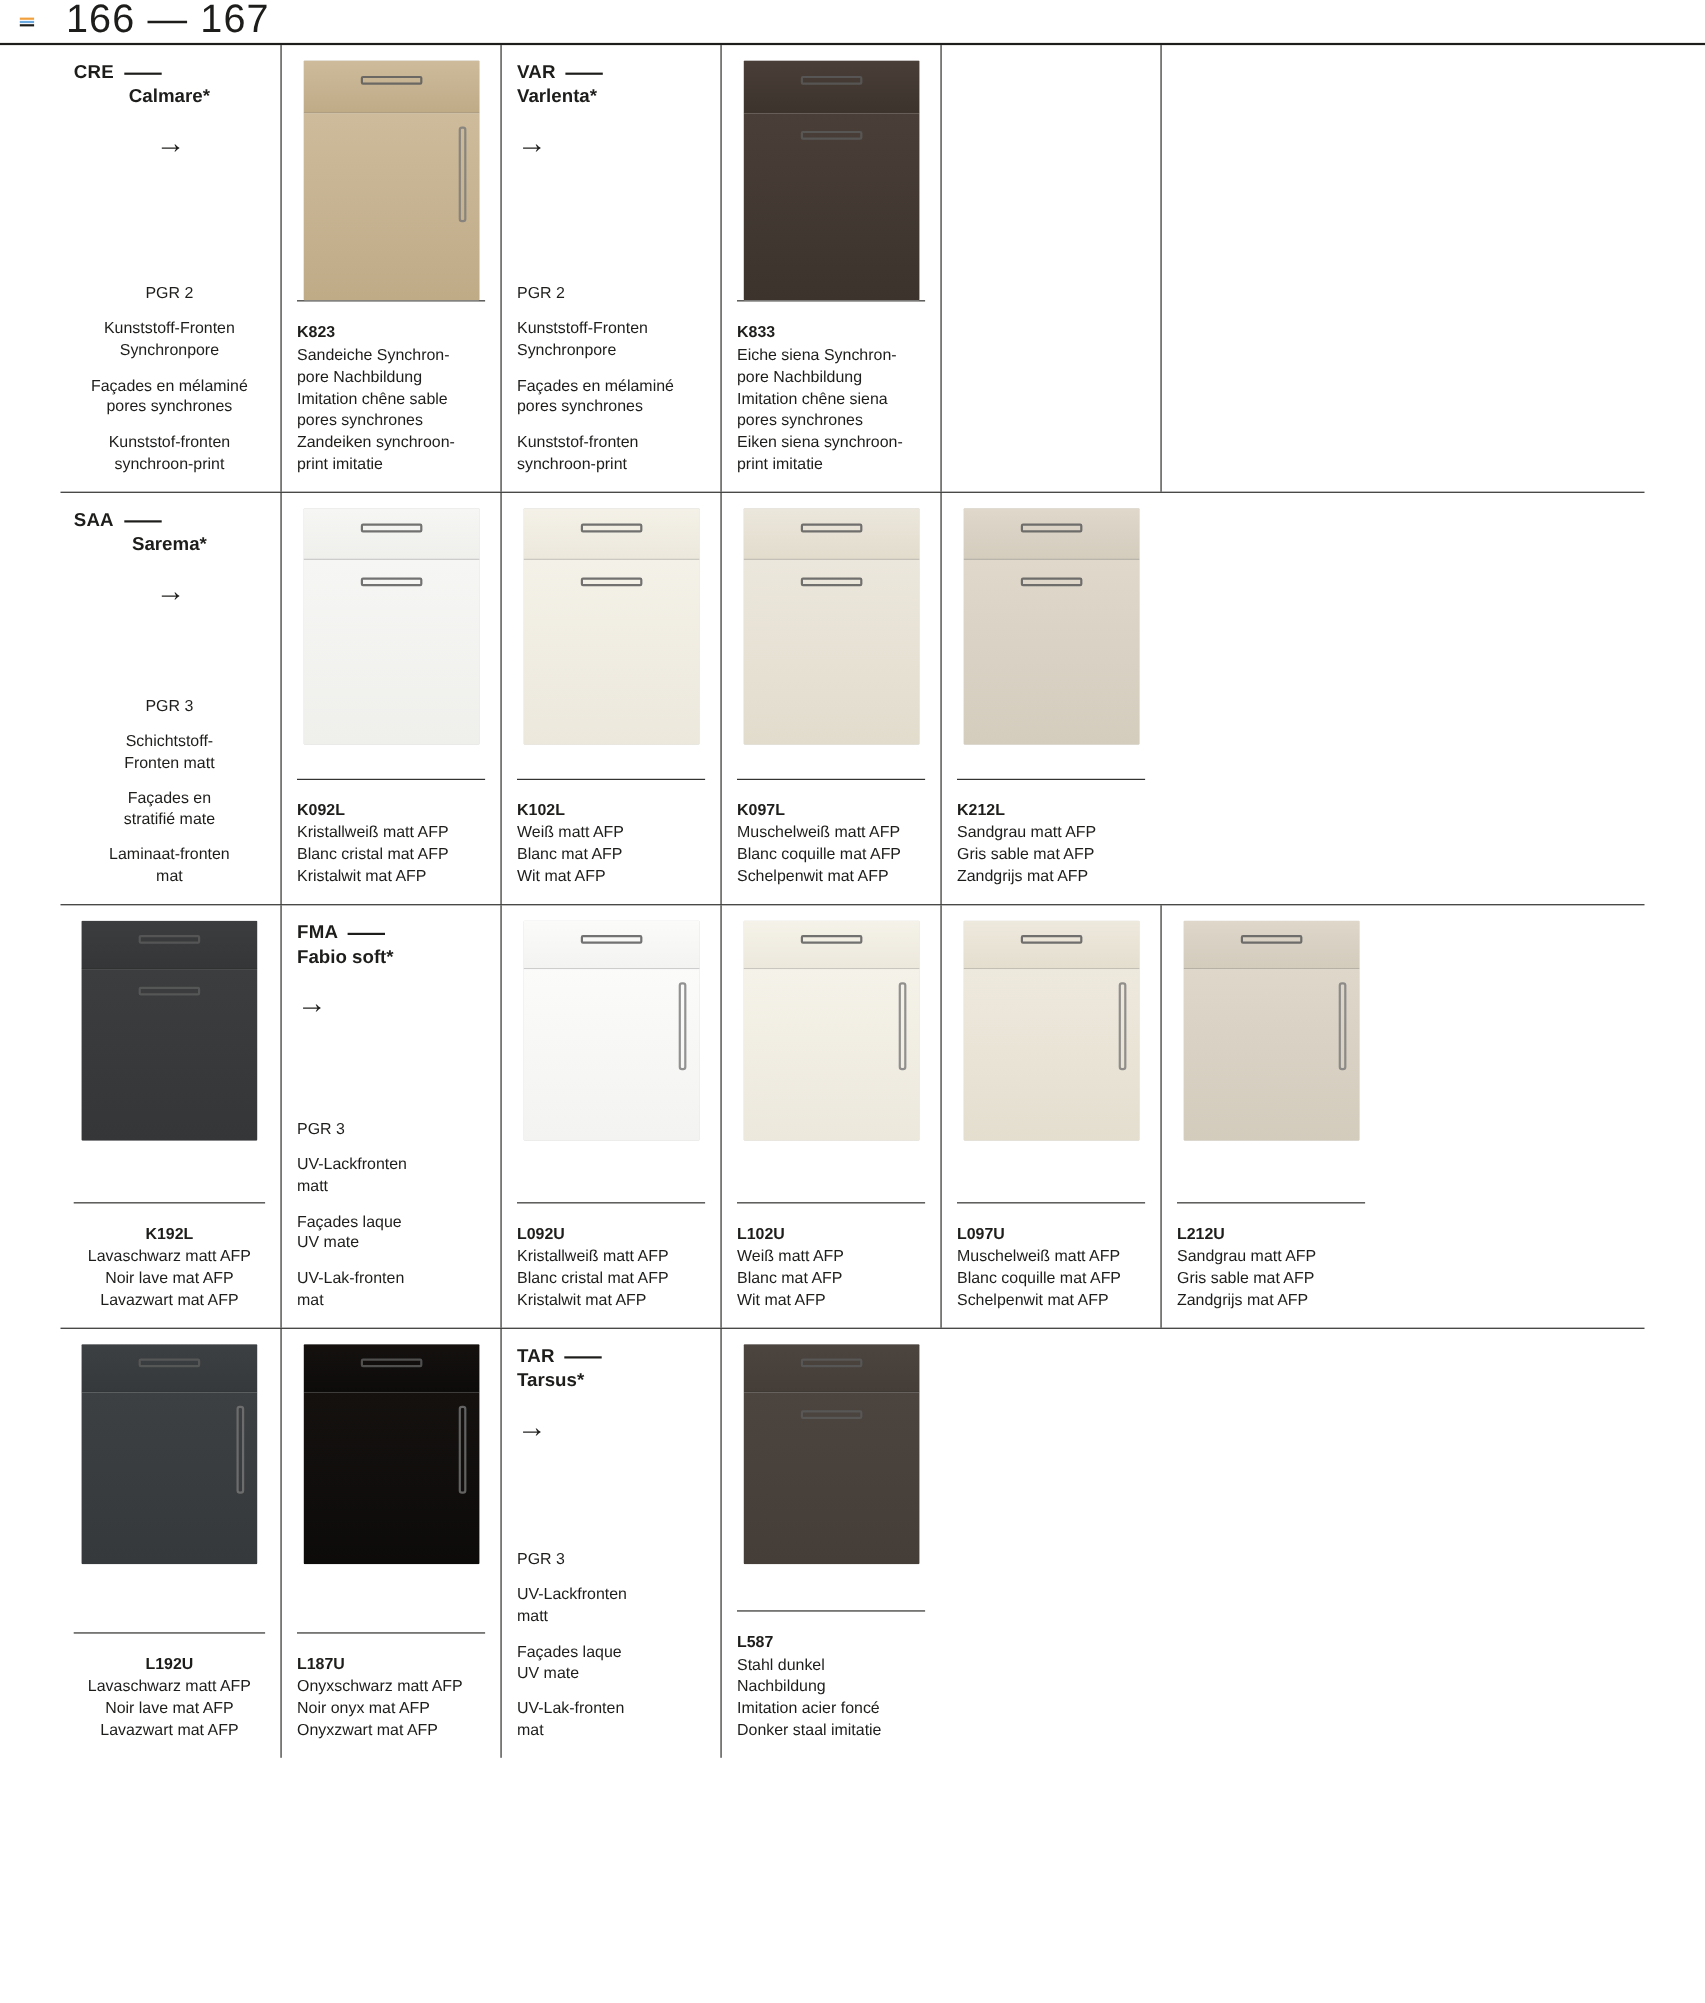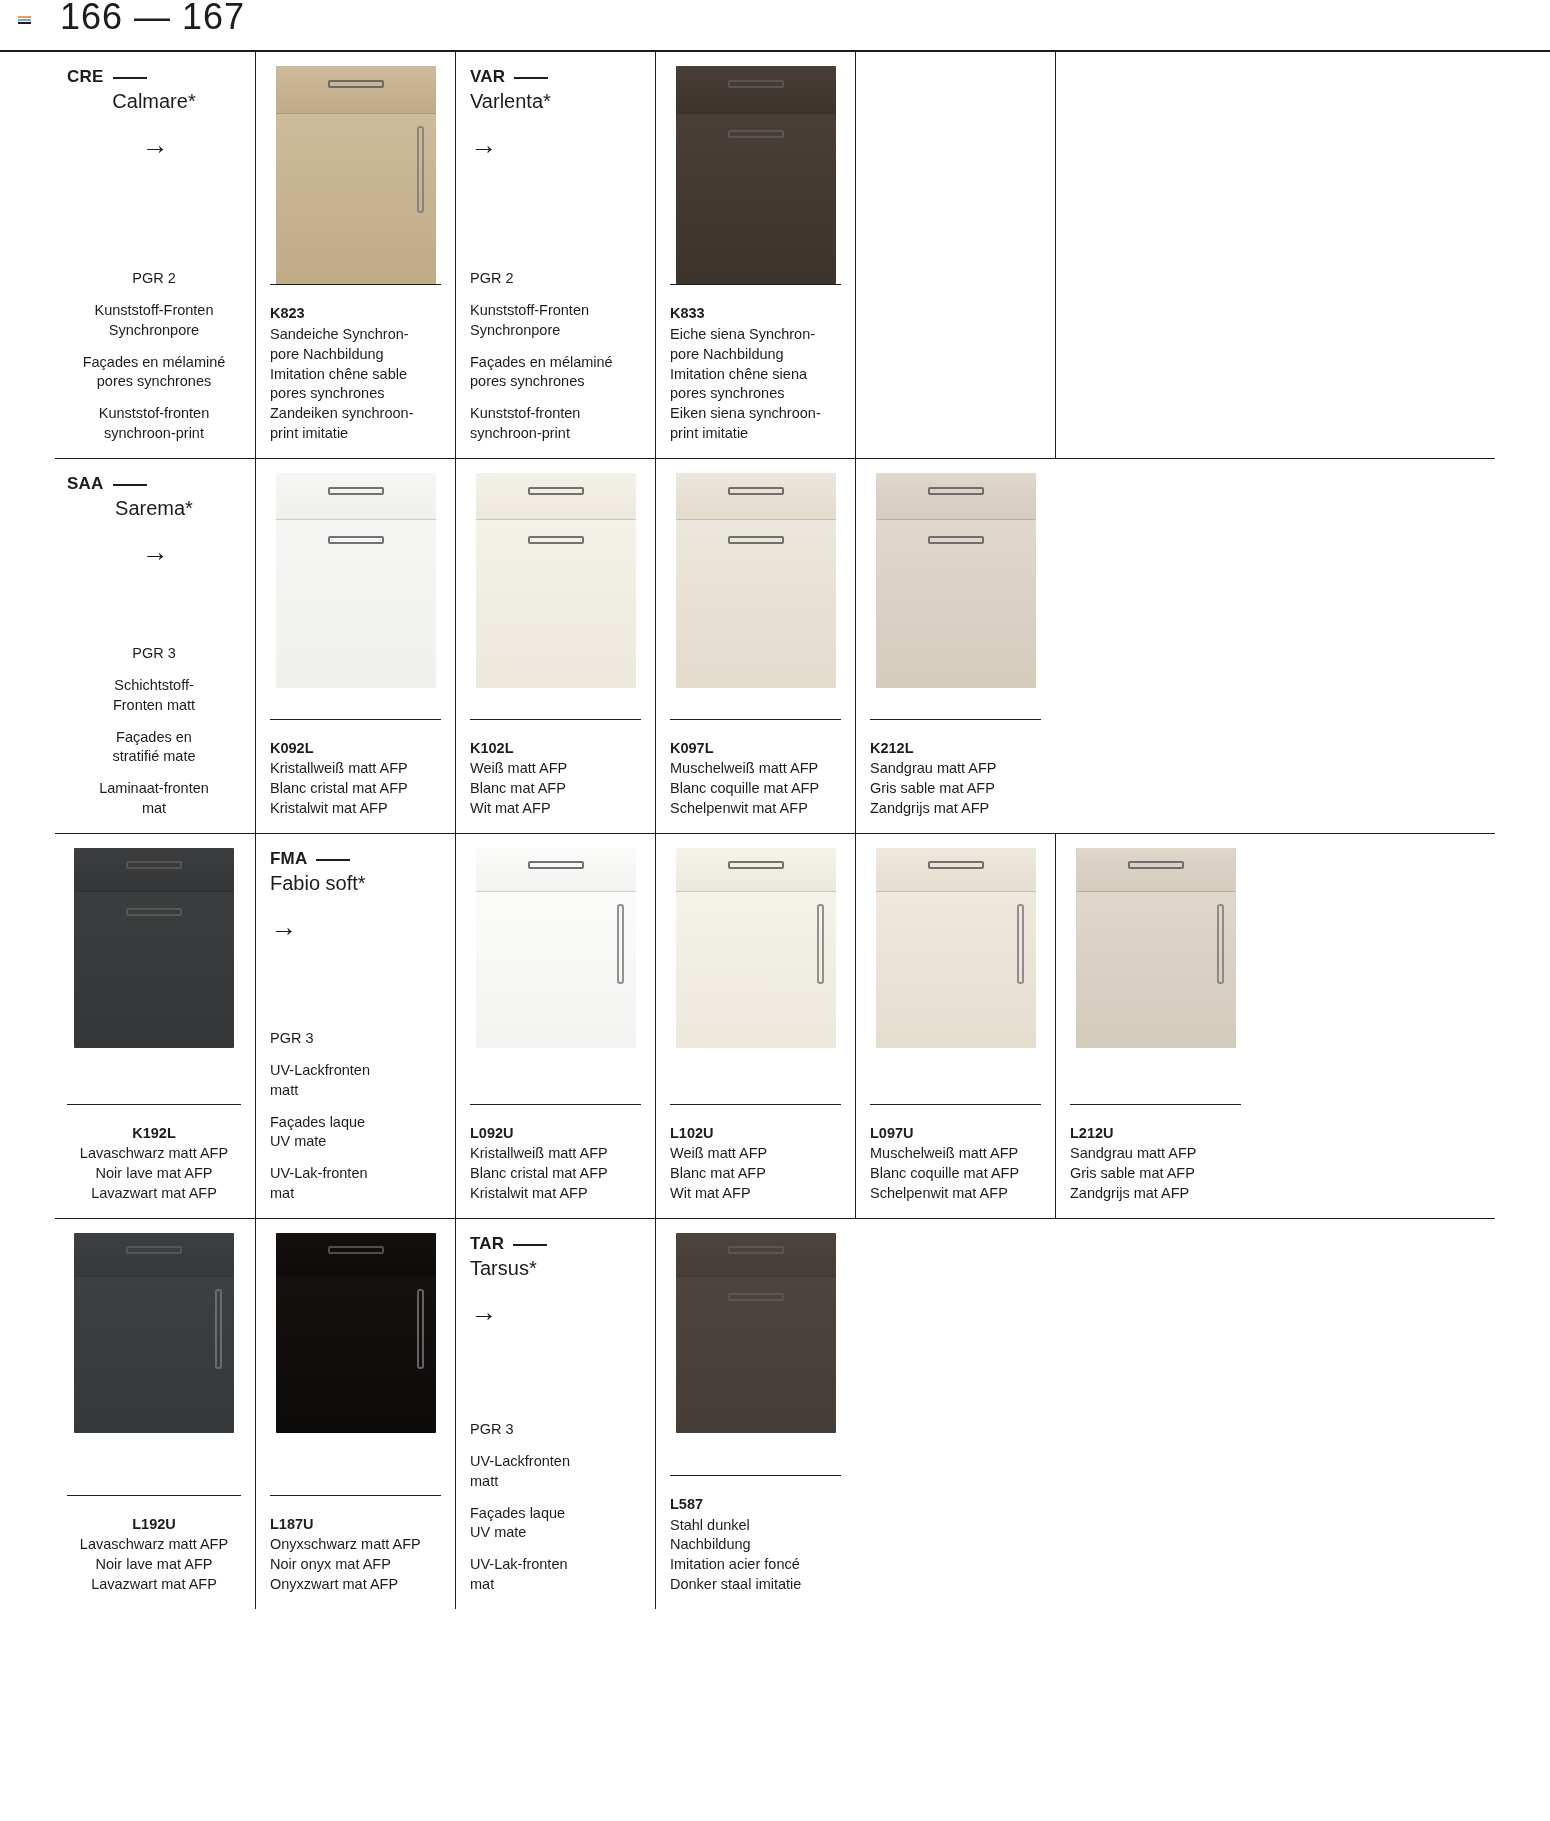--- a/index.html
+++ b/index.html
@@ -9,21 +9,21 @@
     height: 1821px;
     background: #ffffff;
     font-family: "Liberation Sans", sans-serif;
     color: #1d1d1b;
     overflow: hidden;
   }
 
   
   .page-header {
     position: relative;
-    height: 52px;
+    height: 41px;
     border-bottom: 2px solid #1d1d1b;
   }
   .page-numbers {
     position: absolute;
     left: 60px; top: -4px;
     font-size: 36px;
     font-weight: 400;
     letter-spacing: 1px;
     white-space: nowrap;
   }
@@ -75,22 +75,22 @@
     line-height: 1.32;
   }
   .brand-rule {
     display: inline-block;
     width: 34px; height: 2.5px;
     background: #1d1d1b;
     position: relative;
     top: 1px;
   }
   .brand-name {
-    font-size: 20px;
-    font-weight: normal;
+    font-size: 17px;
+    font-weight: bold;
     line-height: 1.32;
   }
   .brand-arrow {
     margin-top: 17px;
     font-size: 27px;
     line-height: 1;
     font-weight: 300;
     letter-spacing: -2px;
   }
 

